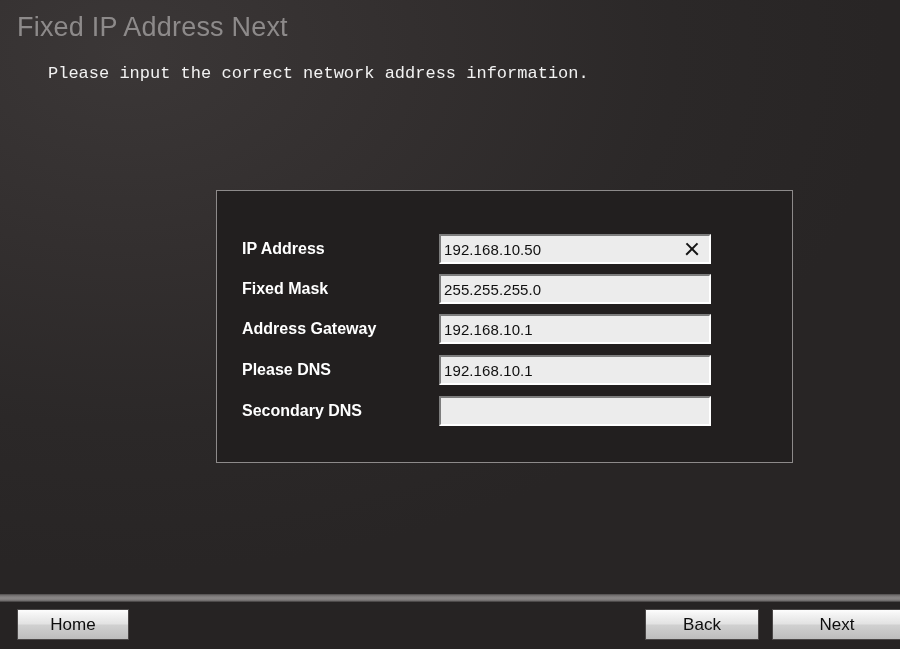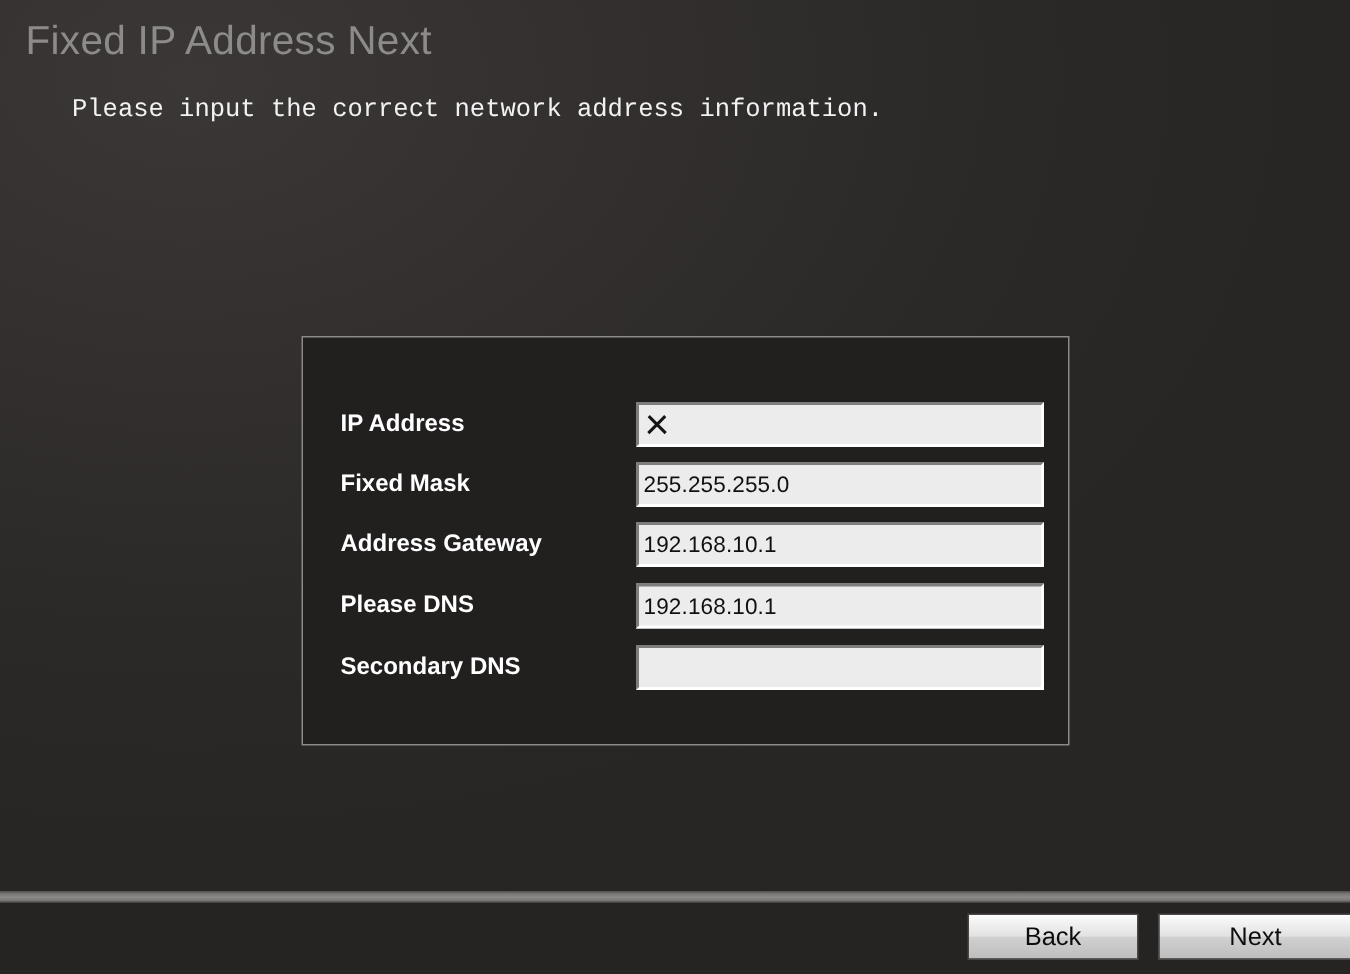--- a/index.html
+++ b/index.html
@@ -42,28 +42,27 @@
     font-size: 17px;
     font-weight: 400;
     color: #f2f2f2;
     white-space: nowrap;
     font-family: Liberation Mono, monospace;
   }
 
   
   #form-panel {
     position: absolute;
-    left: 201px;
+    left: 216px;
     top: 190px;
-    width: 512px;
+    width: 577px;
     height: 273px;
     background: #221f1f;
     border: 1px solid #8d8a8a;
     box-sizing: border-box;
-    margin-top: 34px;
   }
 
   .form-row {
     position: absolute;
     left: 0;
     width: 100%;
     height: 30px;
   }
   .form-row.r0 { top: 43px; }
   .form-row.r1 { top: 83px; }
@@ -178,20 +177,21 @@
 
   <div id="page-title">Fixed IP Address Next</div>
 
   <div id="page-subtitle">Please input the correct network address information.</div>
 
   <div id="form-panel">
 
     <div class="form-row r0">
       <div class="field-label">IP Address</div>
       <div class="field-box">
+        <div class="field-value">192.168.10.50</div>
         <div class="clear-icon"></div>
       </div>
     </div>
 
     <div class="form-row r1">
       <div class="field-label">Fixed Mask</div>
       <div class="field-box">
         <div class="field-value">255.255.255.0</div>
       </div>
     </div>
@@ -215,16 +215,17 @@
       <div class="field-box">
         <div class="field-value"></div>
       </div>
     </div>
 
   </div>
 
   <div id="footer-divider"></div>
   <div id="footer-bar"></div>
 
+  <div class="btn" id="btn-home">Home</div>
   <div class="btn" id="btn-back">Back</div>
   <div class="btn" id="btn-next">Next</div>
 
 </div>
 
 </body></html>

